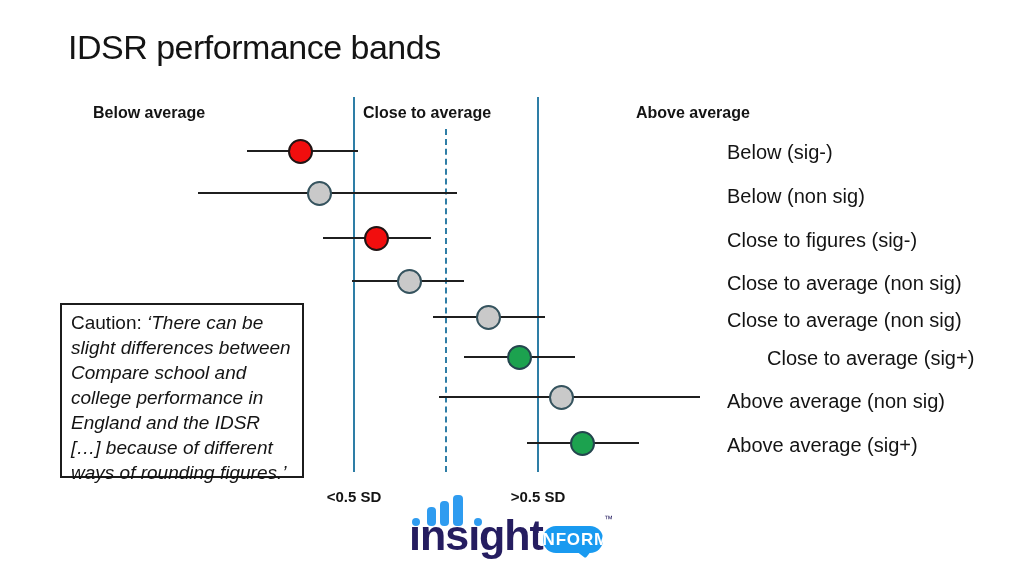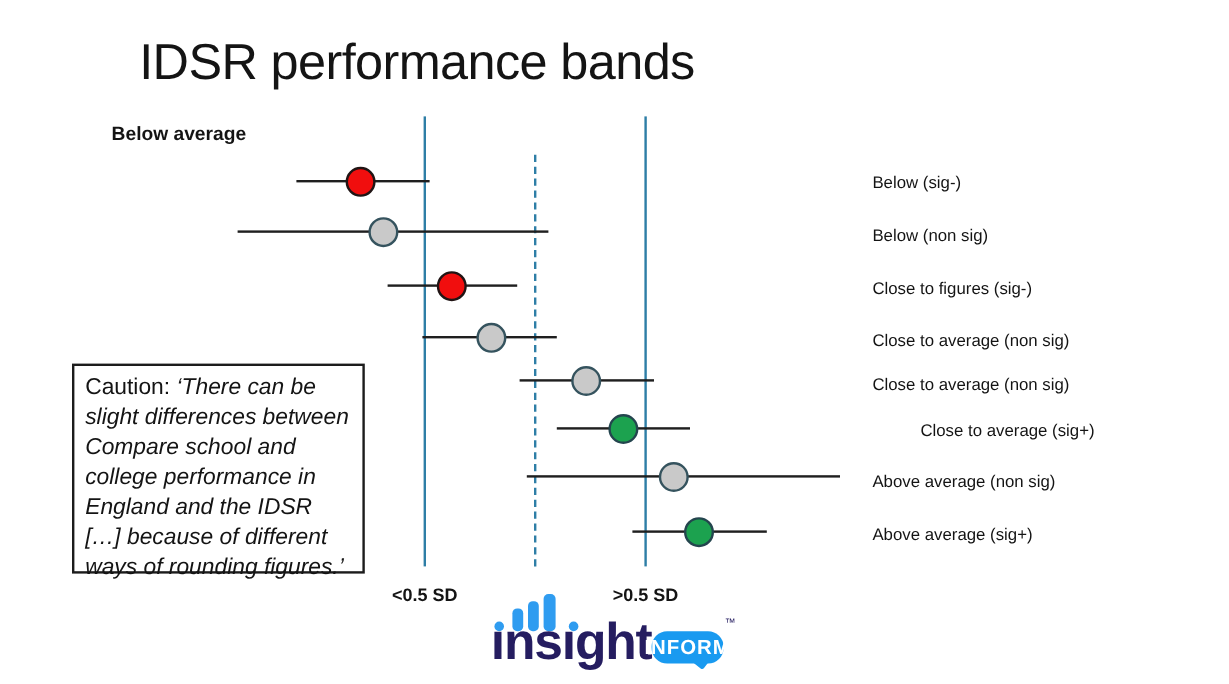--- a/index.html
+++ b/index.html
@@ -1,33 +1,33 @@
 <!DOCTYPE html>
 <html style="--ink: #141414; --axis-blue: #2e7ea6; --whisker: #1f1f1f; --dot-red: #f10e0e; --dot-red-border: #201414; --dot-grey: #c9c9c9; --dot-grey-border: #35535e; --dot-green: #1ca24f; --dot-green-border: #24454e; --navy: #251d60; --logo-blue: #2f9cf0; --badge-blue: #199af0;"><head>
 <meta charset="utf-8">
 <style>
   * { margin:0; padding:0; box-sizing:border-box; }
   html,body { width:1024px; height:570px; background:#ffffff; overflow:hidden;
               font-family:"Liberation Sans", sans-serif; color:var(--ink,#141414); }
   .slide { position:relative; width:1024px; height:570px; background:#fff; }
 
-  .title { position:absolute; left:68px; top:28px; font-size:42px; font-weight:500;
-           letter-spacing:-0.5px; color:var(--ink); white-space:nowrap;margin-left:48px; }
+  .title { position:absolute; left:68px; top:28px; font-size:34px; font-weight:500;
+           letter-spacing:-0.5px; color:var(--ink); white-space:nowrap; }
 
   .plot { position:absolute; left:0; top:0; width:1024px; height:570px; }
 
   .band-header { position:absolute; font-size:16px; font-weight:bold; white-space:nowrap; }
   .vline  { position:absolute; width:2px; background:var(--axis-blue); }
   .vdash  { position:absolute; width:0; border-left:2px dashed var(--axis-blue); }
   .whisker{ position:absolute; height:2px; background:var(--whisker); }
   .dot    { position:absolute; width:25px; height:25px; border-radius:50%; border:2px solid #222; }
   .dot.red   { background:var(--dot-red);   border-color:var(--dot-red-border); }
   .dot.grey  { background:var(--dot-grey);  border-color:var(--dot-grey-border); }
   .dot.green { background:var(--dot-green); border-color:var(--dot-green-border); }
-  .row-label { position:absolute; left:727px; font-size:14px; line-height:22px; white-space:nowrap; }
+  .row-label { position:absolute; left:727px; font-size:20px; line-height:22px; white-space:nowrap; }
   .sd-label  { position:absolute; transform:translateX(-50%); font-size:15px; font-weight:bold; white-space:nowrap; }
 
   .caution { position:absolute; left:60px; top:303px; width:244px; height:175px;
              border:2px solid #1c1c1c; padding:5px 9px; font-size:19px; line-height:25px; }
   .caution em { font-style:italic; }
 
   .logo { position:absolute; left:0; top:0; }
   .logo-bar { position:absolute; background:var(--logo-blue); border-radius:4px; }
   .logo-word { position:absolute; left:409px; top:514px; font-size:43px; line-height:43px;
                font-weight:bold; color:var(--navy); letter-spacing:-1px; white-space:nowrap; }
@@ -41,20 +41,22 @@
 </style>
 </head>
 <body>
 
 <div class="slide">
 
   <h1 class="title">IDSR performance bands</h1>
 
   <div class="plot" id="plot">
       <div class="band-header" style="left: 93px; top: 104px;">Below average</div>
+      <div class="band-header" style="left: 363px; top: 104px;">Close to average</div>
+      <div class="band-header" style="left: 636px; top: 104px;">Above average</div>
       <div class="vline" style="left: 353px; top: 97px; height: 375px;"></div>
       <div class="vline" style="left: 537px; top: 97px; height: 375px;"></div>
       <div class="vdash" style="left: 445px; top: 129px; height: 343px;"></div>
       <div class="sd-label" style="left: 354px; top: 488px;">&lt;0.5 SD</div>
       <div class="sd-label" style="left: 538px; top: 488px;">&gt;0.5 SD</div>
       <div class="whisker" style="left: 247.28px; top: 150px; width: 110.4px;"></div>
       <div class="dot red" style="left: 288.14px; top: 138.5px;"></div>
       <div class="row-label" style="top: 141px;">Below (sig-)</div>
       <div class="whisker" style="left: 197.6px; top: 192px; width: 259.44px;"></div>
       <div class="dot grey" style="left: 306.54px; top: 180.5px;"></div>

